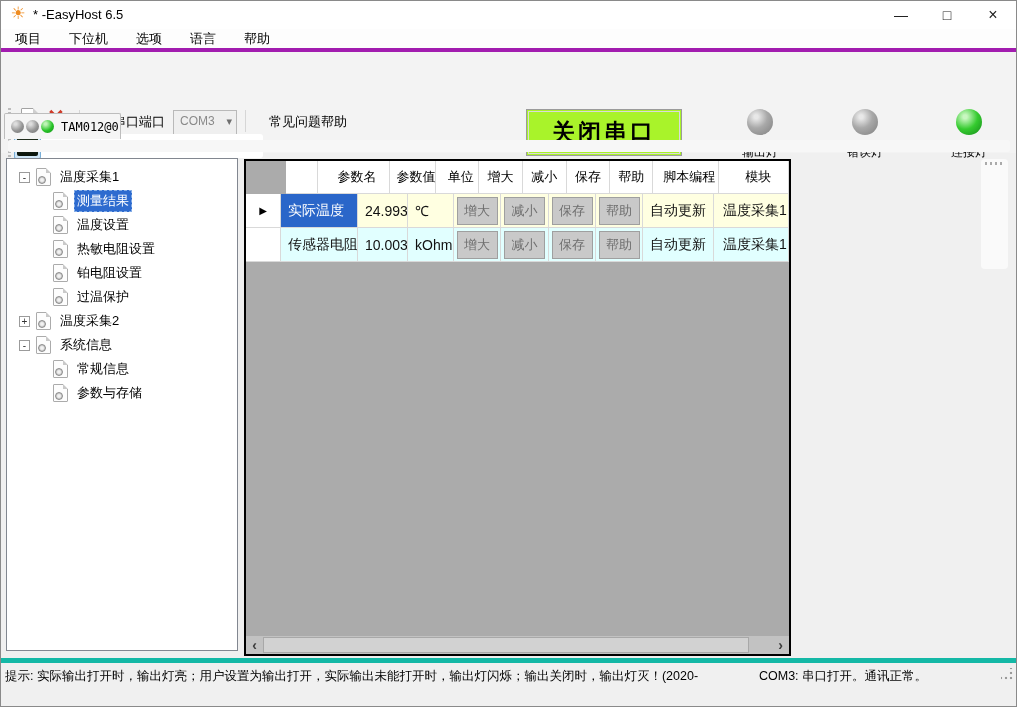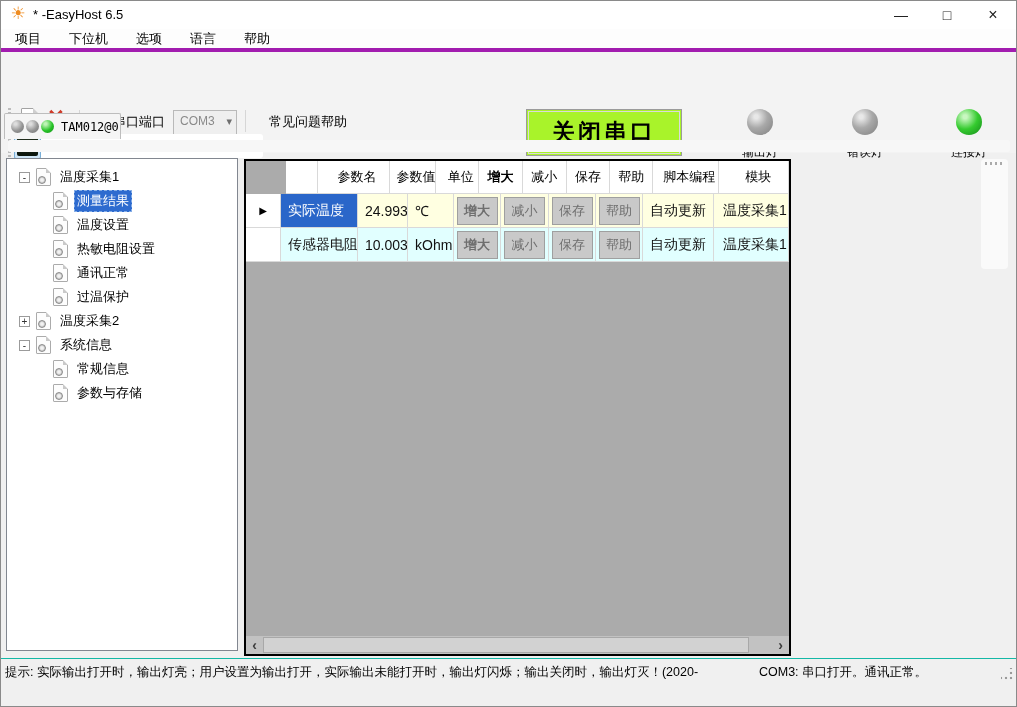--- a/index.html
+++ b/index.html
@@ -93,21 +93,21 @@
   .grid { position:absolute; left:243px; top:158px; width:547px; height:497px; background:#ababab;
           border:2px solid #000; display:flex; flex-direction:column; overflow:hidden; }
   .g-row { display:flex; flex:none; }
   .g-head { height:33px; background:#fff;margin-left:40px; }
   .g-cell { border-right:1px solid #d9d9d9; border-bottom:1px solid #d9d9d9; overflow:hidden;
             display:flex; align-items:center; white-space:nowrap; }
   .g-head .g-cell { justify-content:center; font-size:13px; color:#000; background:#fff; }
   .g-body-row { height:34px; }
   .c0 { width:35px; background:#fff; justify-content:center; }
   .c1 { width:77px; padding-left:7px; } .c2 { width:50px; padding-left:7px; }
-  .c3 { width:46px; padding-left:7px; } .c4 { width:47px;font-weight:bold; } .c5 { width:48px; }
+  .c3 { width:46px; padding-left:7px; } .c4 { width:47px; } .c5 { width:48px; }
   .c6 { width:47px; } .c7 { width:47px; } .c8 { width:71px; padding-left:7px; }
   .c9 { width:75px; padding-left:9px; }
   .row-warm .g-cell { background:#ffffe1; font-size:14px; }
   .row-cool .g-cell { background:#e1ffff; font-size:14px; }
   .row-warm .c0, .row-cool .c0 { background:#fff; font-size:10px; color:#000; }
   .cell-selected { background:#2a66c9 !important; color:#fff; }
   .cell-btn { display:flex; align-items:center; justify-content:center; width:41px; height:28px;
               margin:auto; background:#c9c9c9; border:1px solid #9f9f9f; color:#6f6f6f;
               font-size:13px; flex:none; }
   .g-filler { flex:1; background:#ababab; }
@@ -125,21 +125,21 @@
   
   .bottom-tabs { position:absolute; left:0px; top:658px; width:100%; height:22px; display:flex;
                  align-items:flex-start; padding-left:2px; }
   .btab { height:19px; line-height:18px; padding:0 7px; font-size:12.5px; background:#f0f0f0;
           border:1px solid #8a8a8a; border-radius:0 0 2px 2px; margin-right:2px; margin-top:0; color:#000; }
   .btab.active { height:22px; line-height:20px; border-top:1px solid #f0f0f0; background:#f2f2f2;
           box-shadow:0 1px 0 #cfcfcf; }
 
   
   .statusbar { position:absolute; left:0; top:657px; width:100%; height:25px; background:#f0f0f0;
-               border-top:1px solid #14b8a6; }
+               border-top:5px solid #14b8a6; }
   .status-left { position:absolute; left:4px; top:5px; width:745px; font-size:12.5px; color:#000;
                  white-space:nowrap; overflow:hidden; }
   .status-right { position:absolute; left:758px; top:5px; font-size:12.5px; color:#000; white-space:nowrap;text-align:center; }
   .resize-grip { position:absolute; right:3px; bottom:3px; width:12px; height:12px;
         background:
           radial-gradient(circle at 10px 10px,#9a9a9a 1.2px,transparent 1.6px),
           radial-gradient(circle at 10px 5px,#9a9a9a 1.2px,transparent 1.6px),
           radial-gradient(circle at 5px 10px,#9a9a9a 1.2px,transparent 1.6px),
           radial-gradient(circle at 10px 0px,#9a9a9a 1.2px,transparent 1.6px),
           radial-gradient(circle at 0px 10px,#9a9a9a 1.2px,transparent 1.6px); }
@@ -237,21 +237,21 @@
           <span class="fold"></span>
           <span class="gear"></span>
         </span>
       <span class="tlabel">热敏电阻设置</span>
     </div>
     <div class="tnode lvl1">
       <span class="docicon">
           <span class="fold"></span>
           <span class="gear"></span>
         </span>
-      <span class="tlabel">通讯正常</span>
+      <span class="tlabel">铂电阻设置</span>
     </div>
     <div class="tnode lvl1">
       <span class="docicon">
           <span class="fold"></span>
           <span class="gear"></span>
         </span>
       <span class="tlabel">过温保护</span>
     </div>
     <div class="tnode lvl0">
       <span class="expander">+</span>

